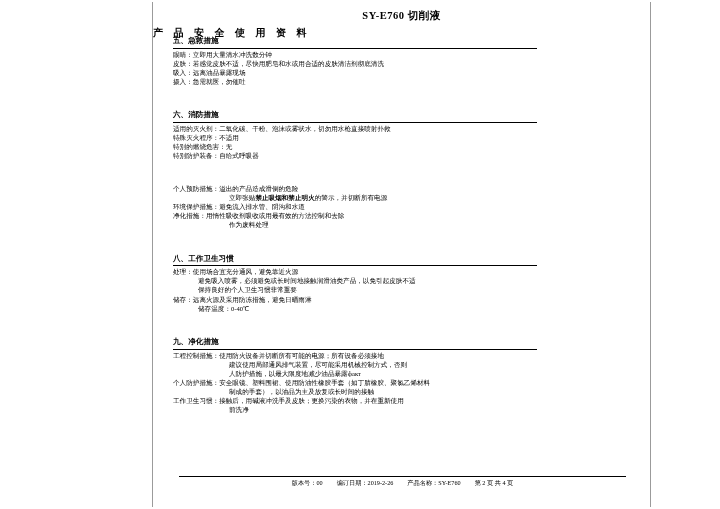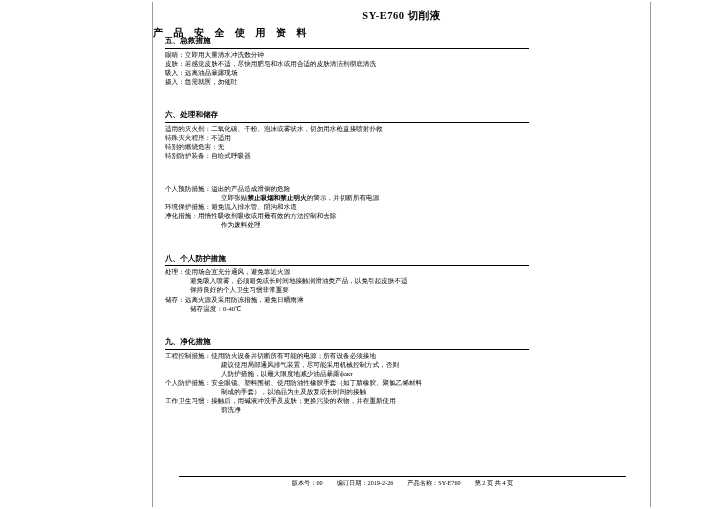--- a/index.html
+++ b/index.html
@@ -43,21 +43,21 @@
   .doc-subtitle {
     text-align: left;
     font-size: 10px;
     font-weight: bold;
     letter-spacing: 4px;
     margin-top: 4px;
     line-height: 13px;
   }
   .content {
     position: absolute;
-    left: 12px;
+    left: 20px;
     top: 34px;
     width: 364px;
   }
   .section {
     margin-bottom: 10px;
   }
   .sec-head {
     font-size: 7.6px;
     font-weight: bold;
     border-bottom: 1px solid #000;
@@ -125,21 +125,21 @@
         </div>
         <div class="row">
           <span class="lbl">摄入：</span>
           <span class="txt">急需就医，勿催吐</span>
         </div>
       </div>
 
       <div class="spacer-big"></div>
 
       <div class="section">
-        <div class="sec-head">六、处理和储存</div>
+        <div class="sec-head">六、消防措施</div>
         <div class="row">
           <span class="lbl">适用的灭火剂：</span>
           <span class="txt">二氧化碳、干粉、泡沫或雾状水，切勿用水枪直接喷射扑救</span>
         </div>
         <div class="row">
           <span class="lbl">特殊灭火程序：</span>
           <span class="txt">不适用</span>
         </div>
         <div class="row">
           <span class="lbl">特别的燃烧危害：</span>
@@ -172,21 +172,21 @@
         </div>
         <div class="row">
           <span class="lbl" style="padding-left:56px"></span>
           <span class="txt">作为废料处理</span>
         </div>
       </div>
 
       <div class="spacer-big"></div>
 
       <div class="section">
-        <div class="sec-head">八、个人防护措施</div>
+        <div class="sec-head">八、工作卫生习惯</div>
         <div class="row">
           <span class="lbl">处理：</span>
           <span class="txt">使用场合宜充分通风，避免靠近火源</span>
         </div>
         <div class="row">
           <span class="lbl" style="padding-left:25px"></span>
           <span class="txt">避免吸入喷雾，必须避免或长时间地接触润滑油类产品，以免引起皮肤不适</span>
         </div>
         <div class="row">
           <span class="lbl" style="padding-left:25px"></span>

